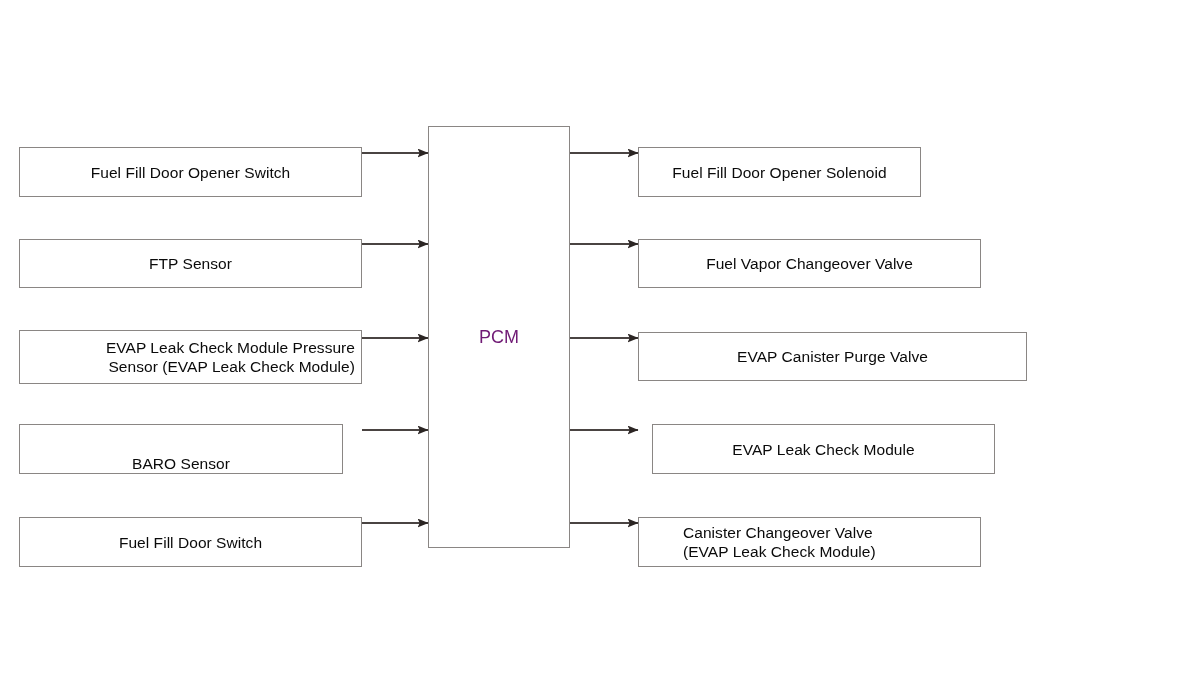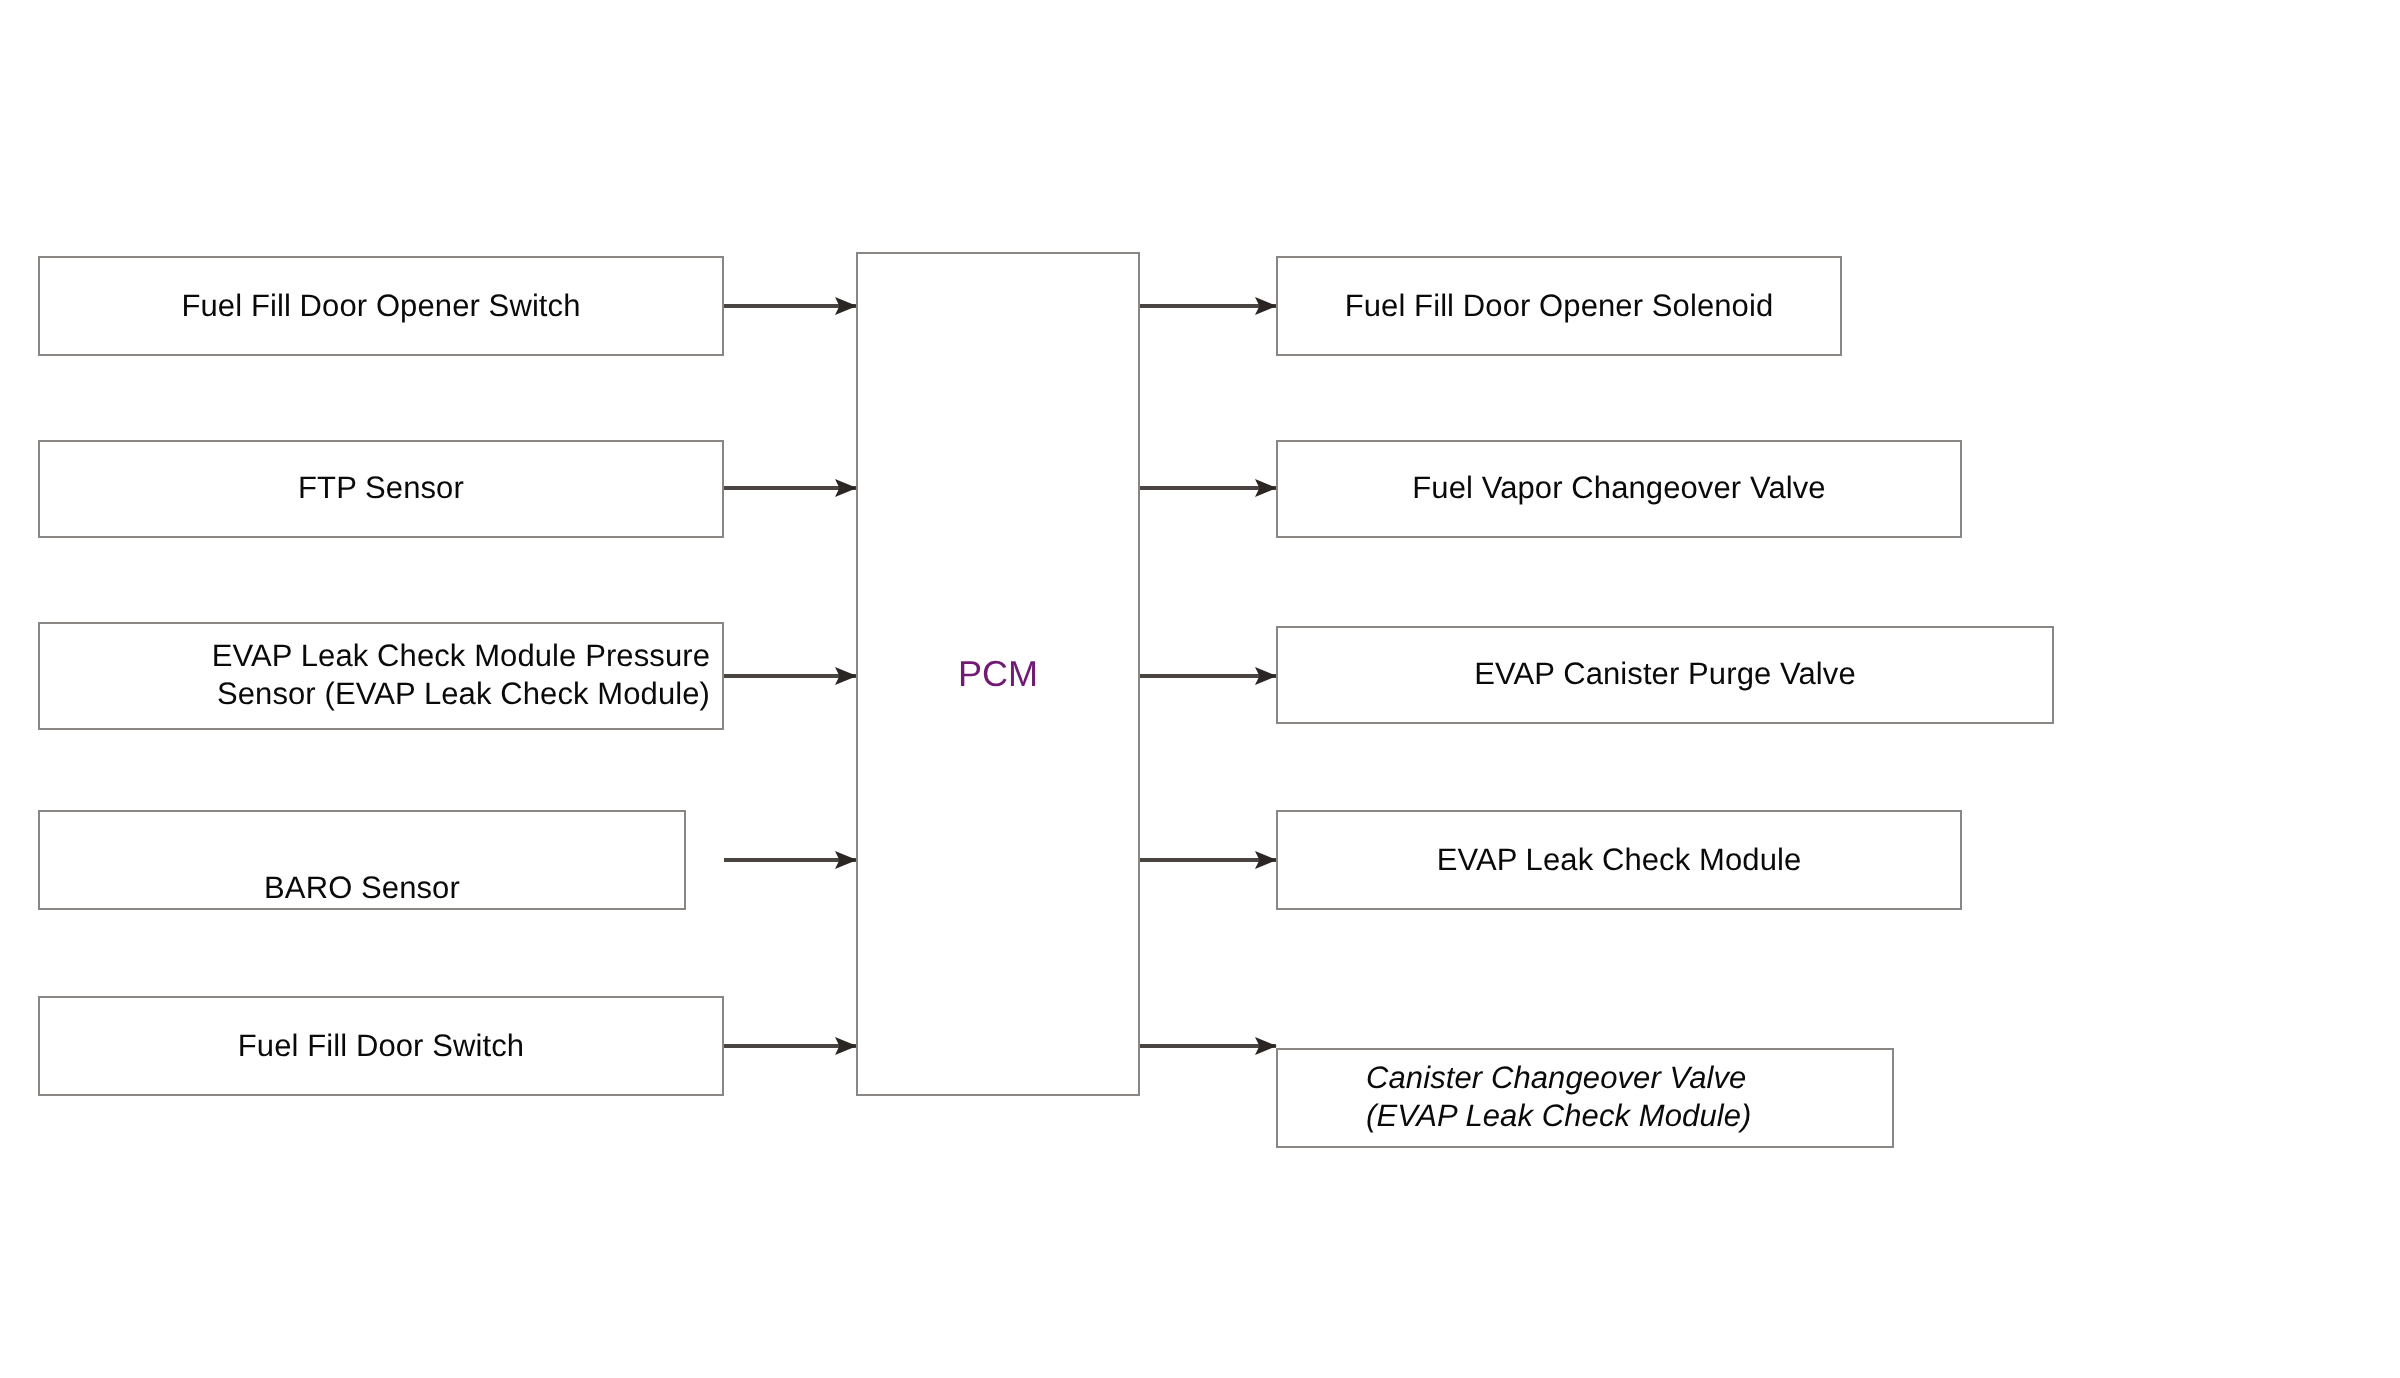--- a/index.html
+++ b/index.html
@@ -29,20 +29,21 @@
   }
   .node-box {
     position: absolute;
     box-sizing: border-box;
     background: #ffffff;
     border: 1.5px solid #8a8684;
     display: flex;
     align-items: center;
     justify-content: center;
     text-align: center;
+    margin-top: 19px;
   }
   .node-label {
     font-size: 15.5px;
     line-height: 19px;
     color: #0a0a0a;
     letter-spacing: 0.05px;
     white-space: pre-line;
     padding: 0 6px;
   }
   .node-box.left-node .node-label,
@@ -122,22 +123,22 @@
 
     <div class="node-box right-node" id="output-node-0" style="left: 638px; top: 128px; width: 283px; height: 50px;">
       <span class="node-label">Fuel Fill Door Opener Solenoid</span>
     </div>
     <div class="node-box right-node" id="output-node-1" style="left: 638px; top: 220px; width: 343px; height: 49px;">
       <span class="node-label">Fuel Vapor Changeover Valve</span>
     </div>
     <div class="node-box right-node" id="output-node-2" style="left: 638px; top: 313px; width: 389px; height: 49px;">
       <span class="node-label">EVAP Canister Purge Valve</span>
     </div>
-    <div class="node-box right-node" id="output-node-3" style="left: 638px; top: 405px; width: 343px; height: 50px;">
+    <div class="node-box right-node" id="output-node-3" style="left: 652px; top: 405px; width: 343px; height: 50px;">
       <span class="node-label">EVAP Leak Check Module</span>
     </div>
-    <div class="node-box right-node multiline" id="output-node-4" style="left: 638px; top: 524px; width: 309px; height: 50px; font-style: italic;">
+    <div class="node-box right-node multiline" id="output-node-4" style="left: 638px; top: 498px; width: 343px; height: 50px;">
       <span class="node-label">Canister Changeover Valve
 (EVAP Leak Check Module)</span>
     </div>
 
   </div>
 </div>
 
 </body></html>

